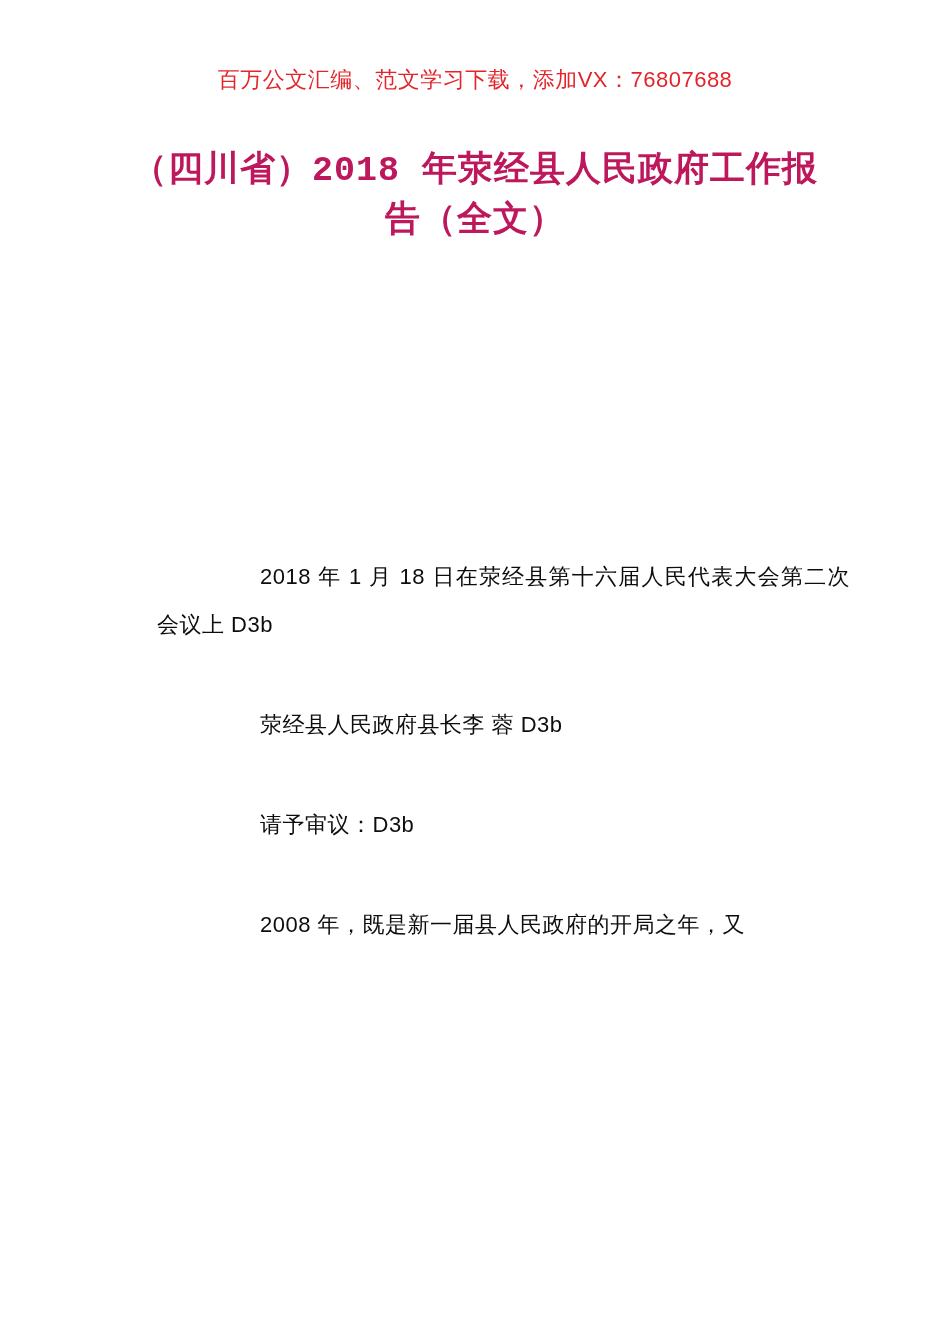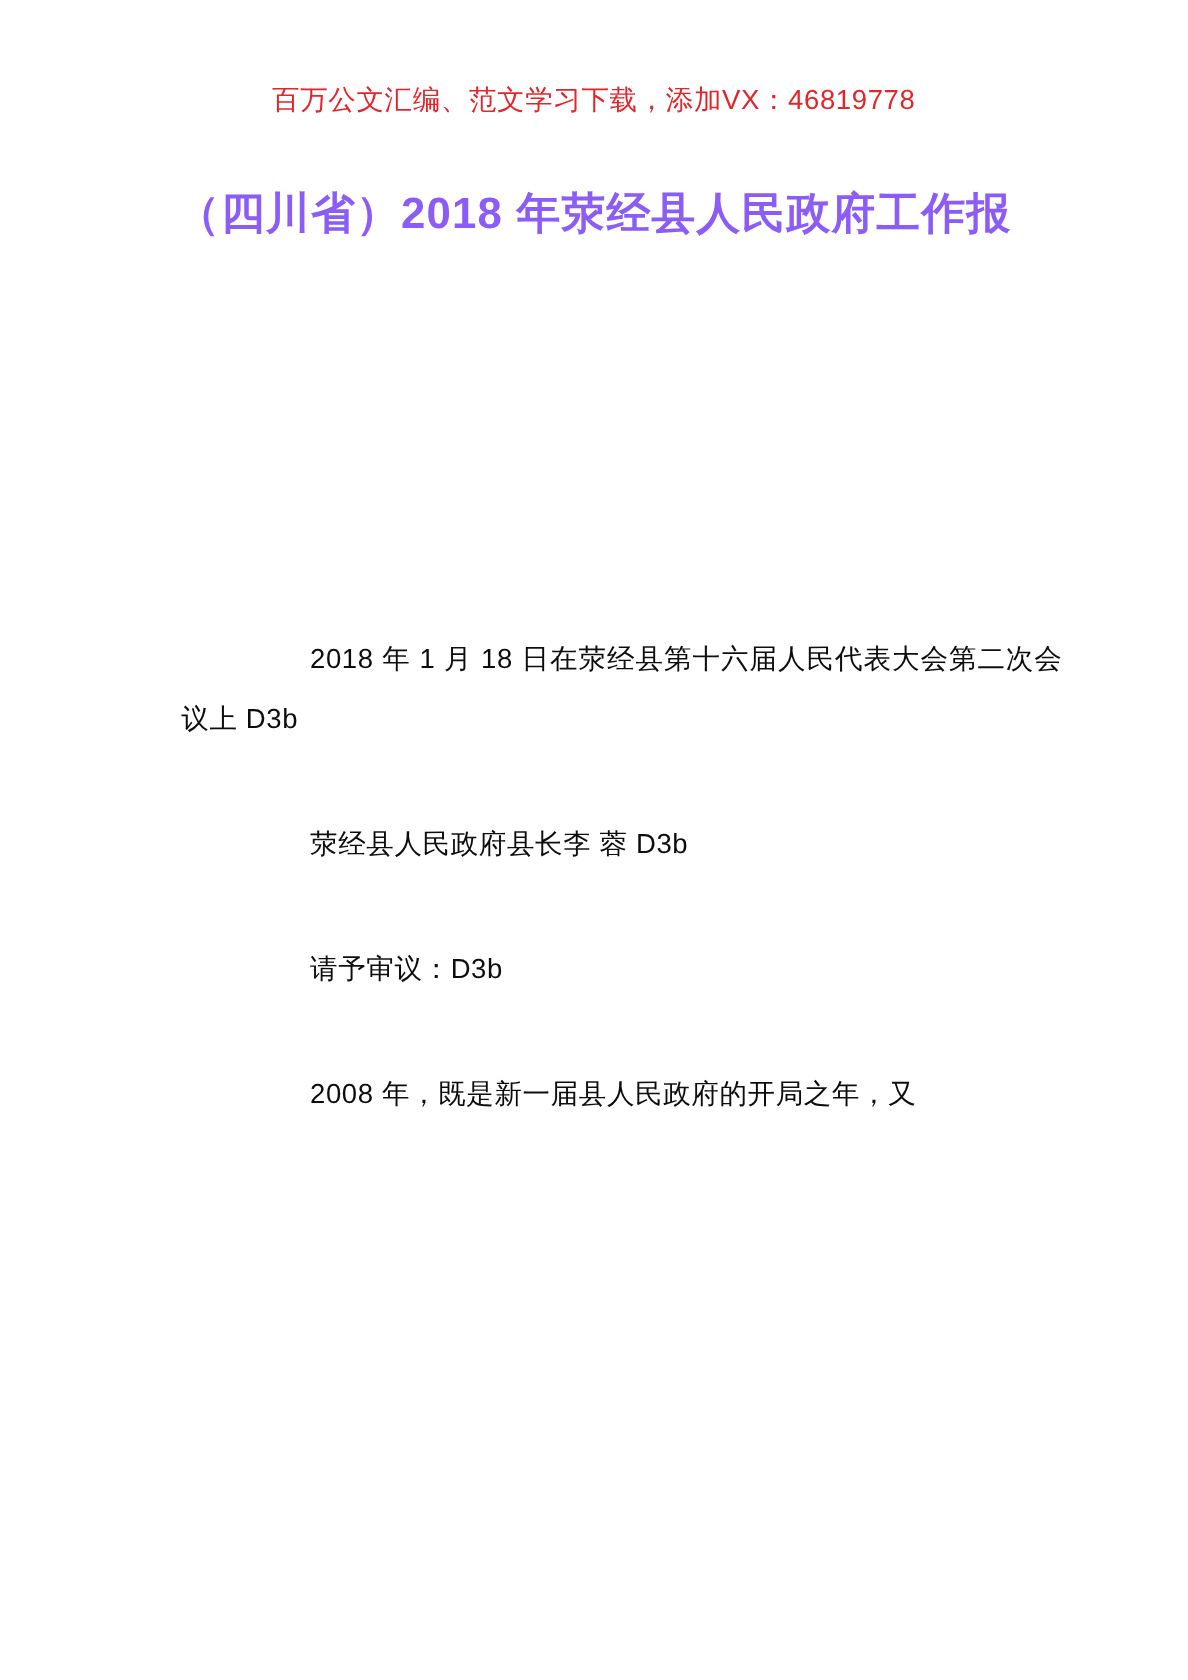--- a/index.html
+++ b/index.html
@@ -24,53 +24,55 @@
     font-size: 22px;
     line-height: 28px;
     color: #e3252b;
     letter-spacing: 0.5px;
     white-space: nowrap;
   }
   .doc-title {
     margin: 52px 0 0;
     padding: 0 70px;
     text-align: center;
-    font-family: Liberation Sans, sans-serif;
+    font-family: Liberation Mono, monospace;
     font-weight: 700;
     font-size: 35px;
     line-height: 50px;
-    color: #8b5cf6;
+    color: #be185d;
     letter-spacing: 1px;
   }
   .doc-title .t-line {
     display: block;
   }
   .content {
     margin-top: 307px;
     padding: 0 100px 0 145px;
+    margin-left: 12px;
   }
   .content p {
     margin: 0 0 52px 0;
     font-size: 22px;
     line-height: 48px;
     text-align: justify;
     text-indent: 103px;
     color: #0d0d0d;
     letter-spacing: 0.5px;
   }
 </style>
 </head>
 <body>
 
 <div class="page">
 
-  <div class="notice">百万公文汇编、范文学习下载，添加VX：46819778</div>
+  <div class="notice">百万公文汇编、范文学习下载，添加VX：76807688</div>
 
   <h1 class="doc-title">
     <span class="t-line">（四川省）2018 年荥经县人民政府工作报</span>
+    <span class="t-line">告（全文）</span>
   </h1>
 
   <div class="content">
     <p>2018 年 1 月 18 日在荥经县第十六届人民代表大会第二次会议上 D3b</p>
     <p>荥经县人民政府县长李 蓉 D3b</p>
     <p>请予审议：D3b</p>
     <p>2008 年，既是新一届县人民政府的开局之年，又</p>
   </div>
 
 </div>

